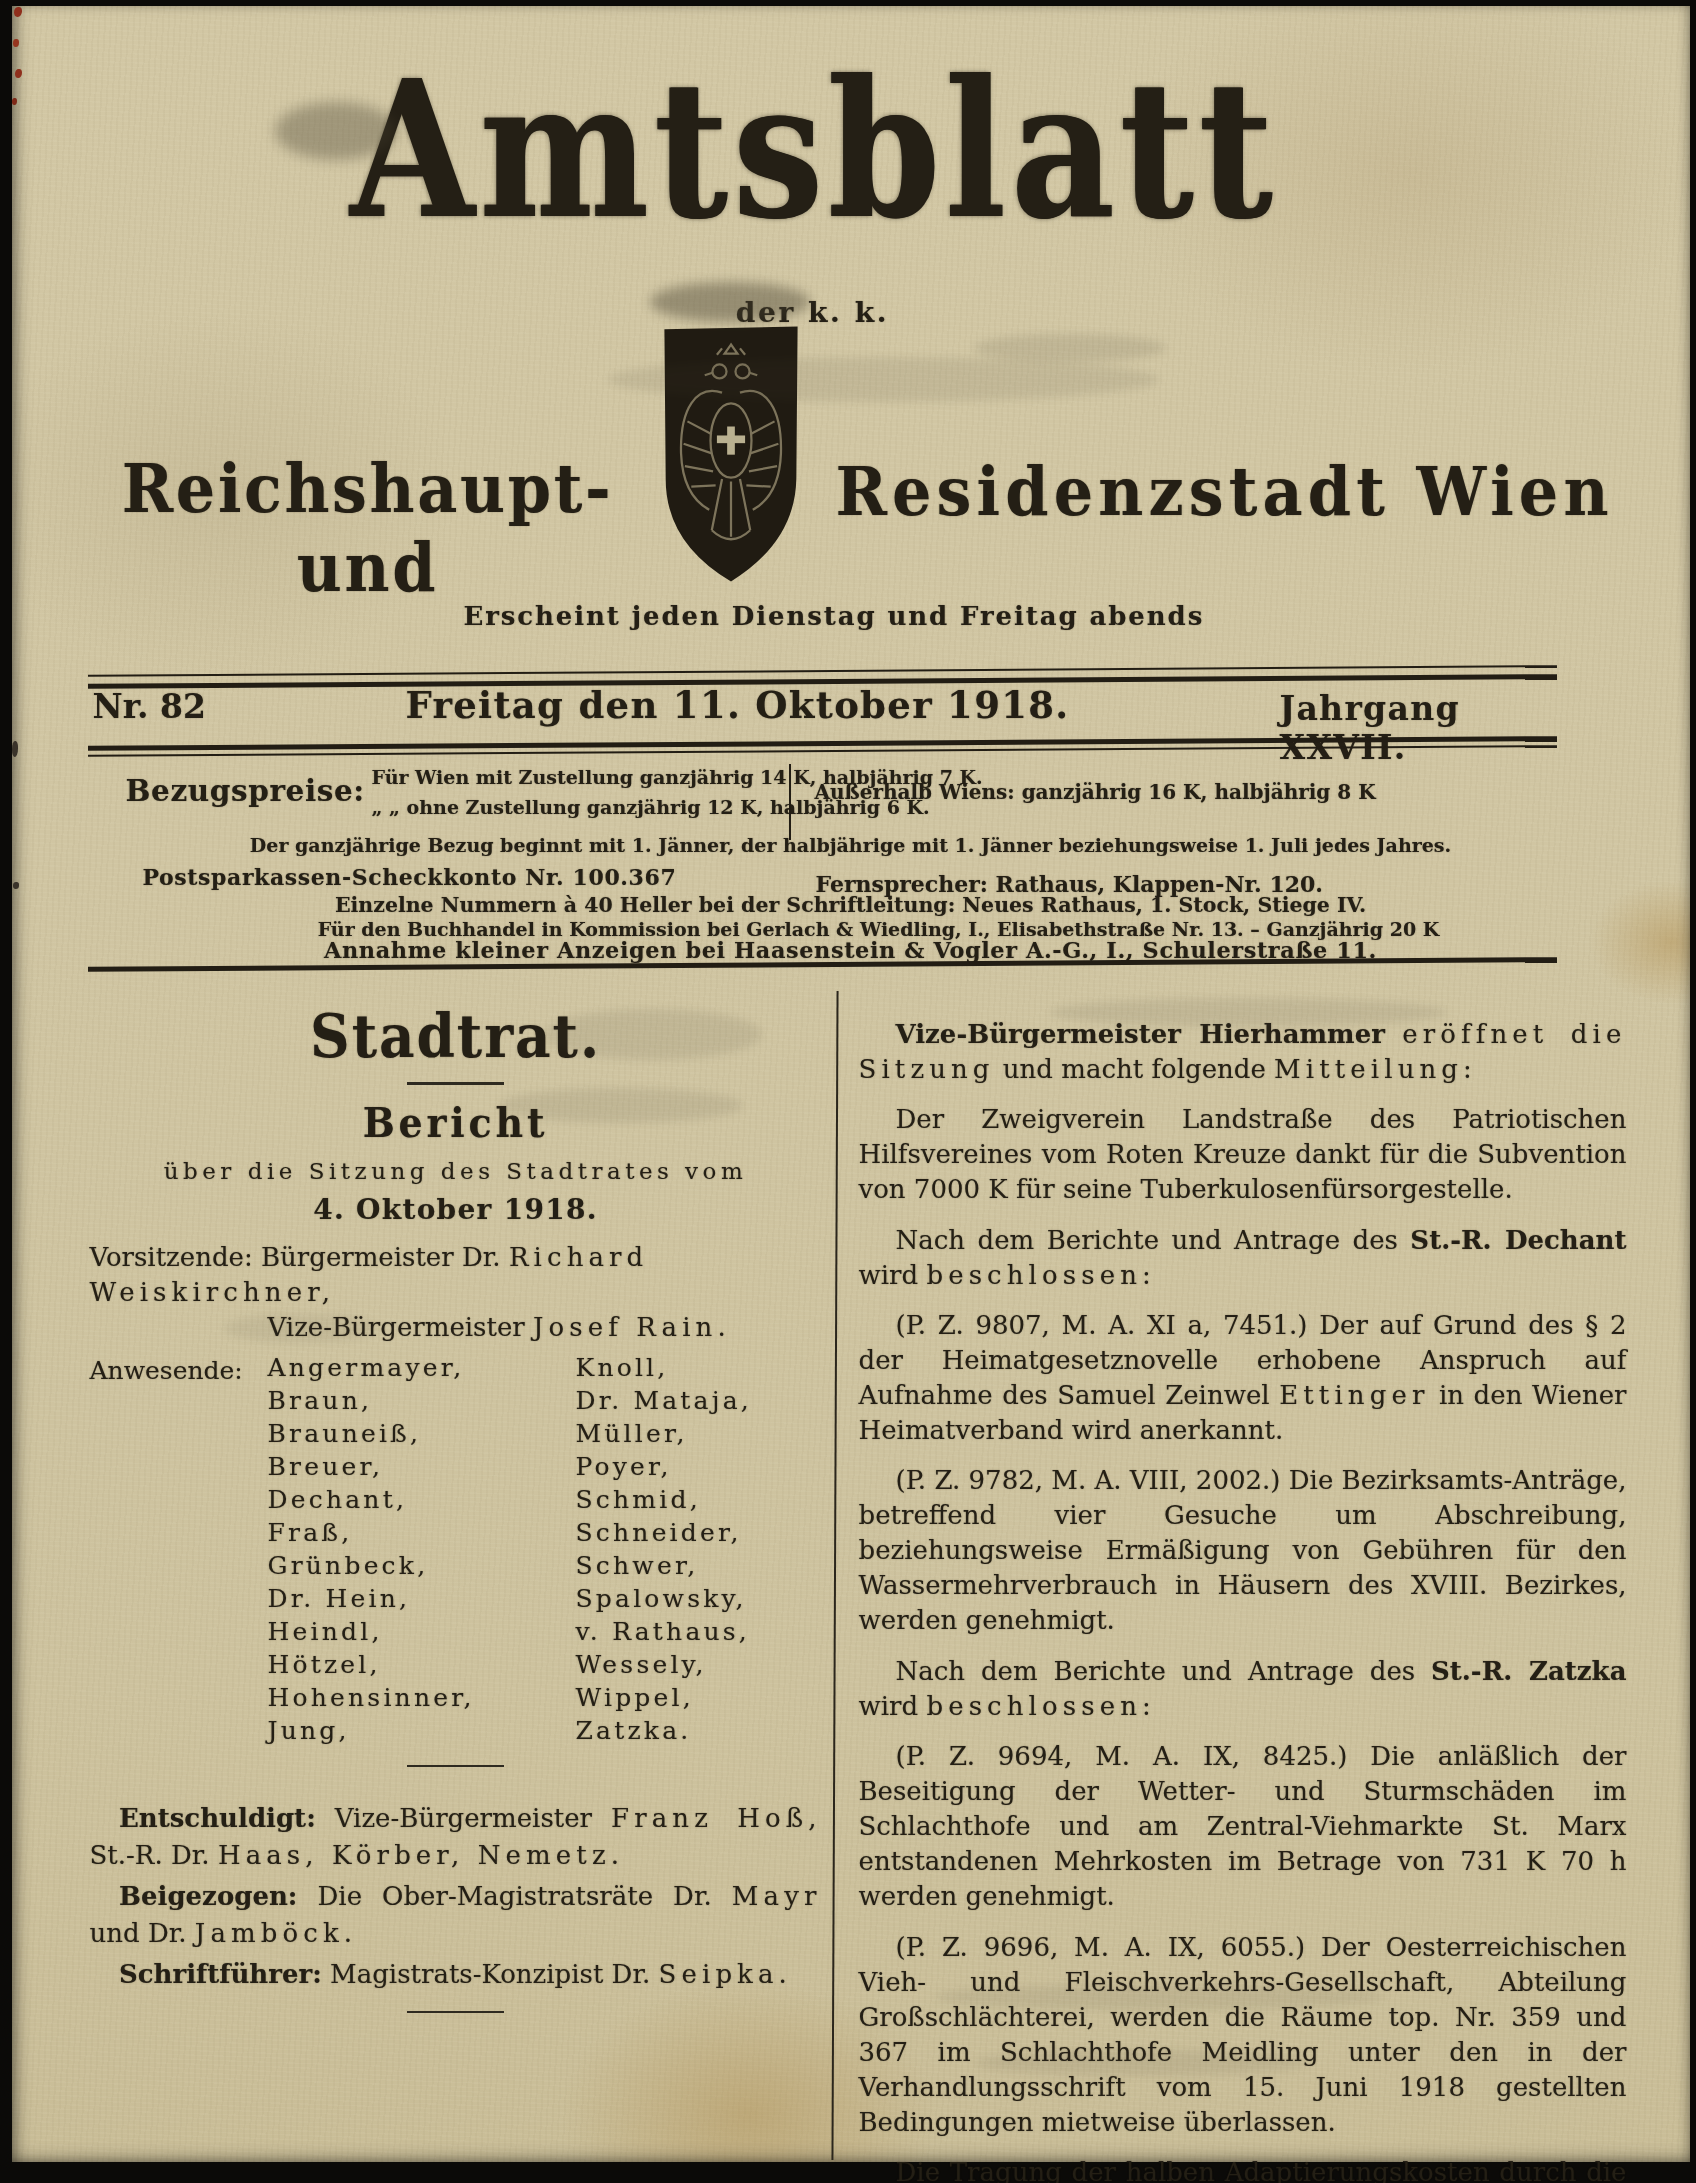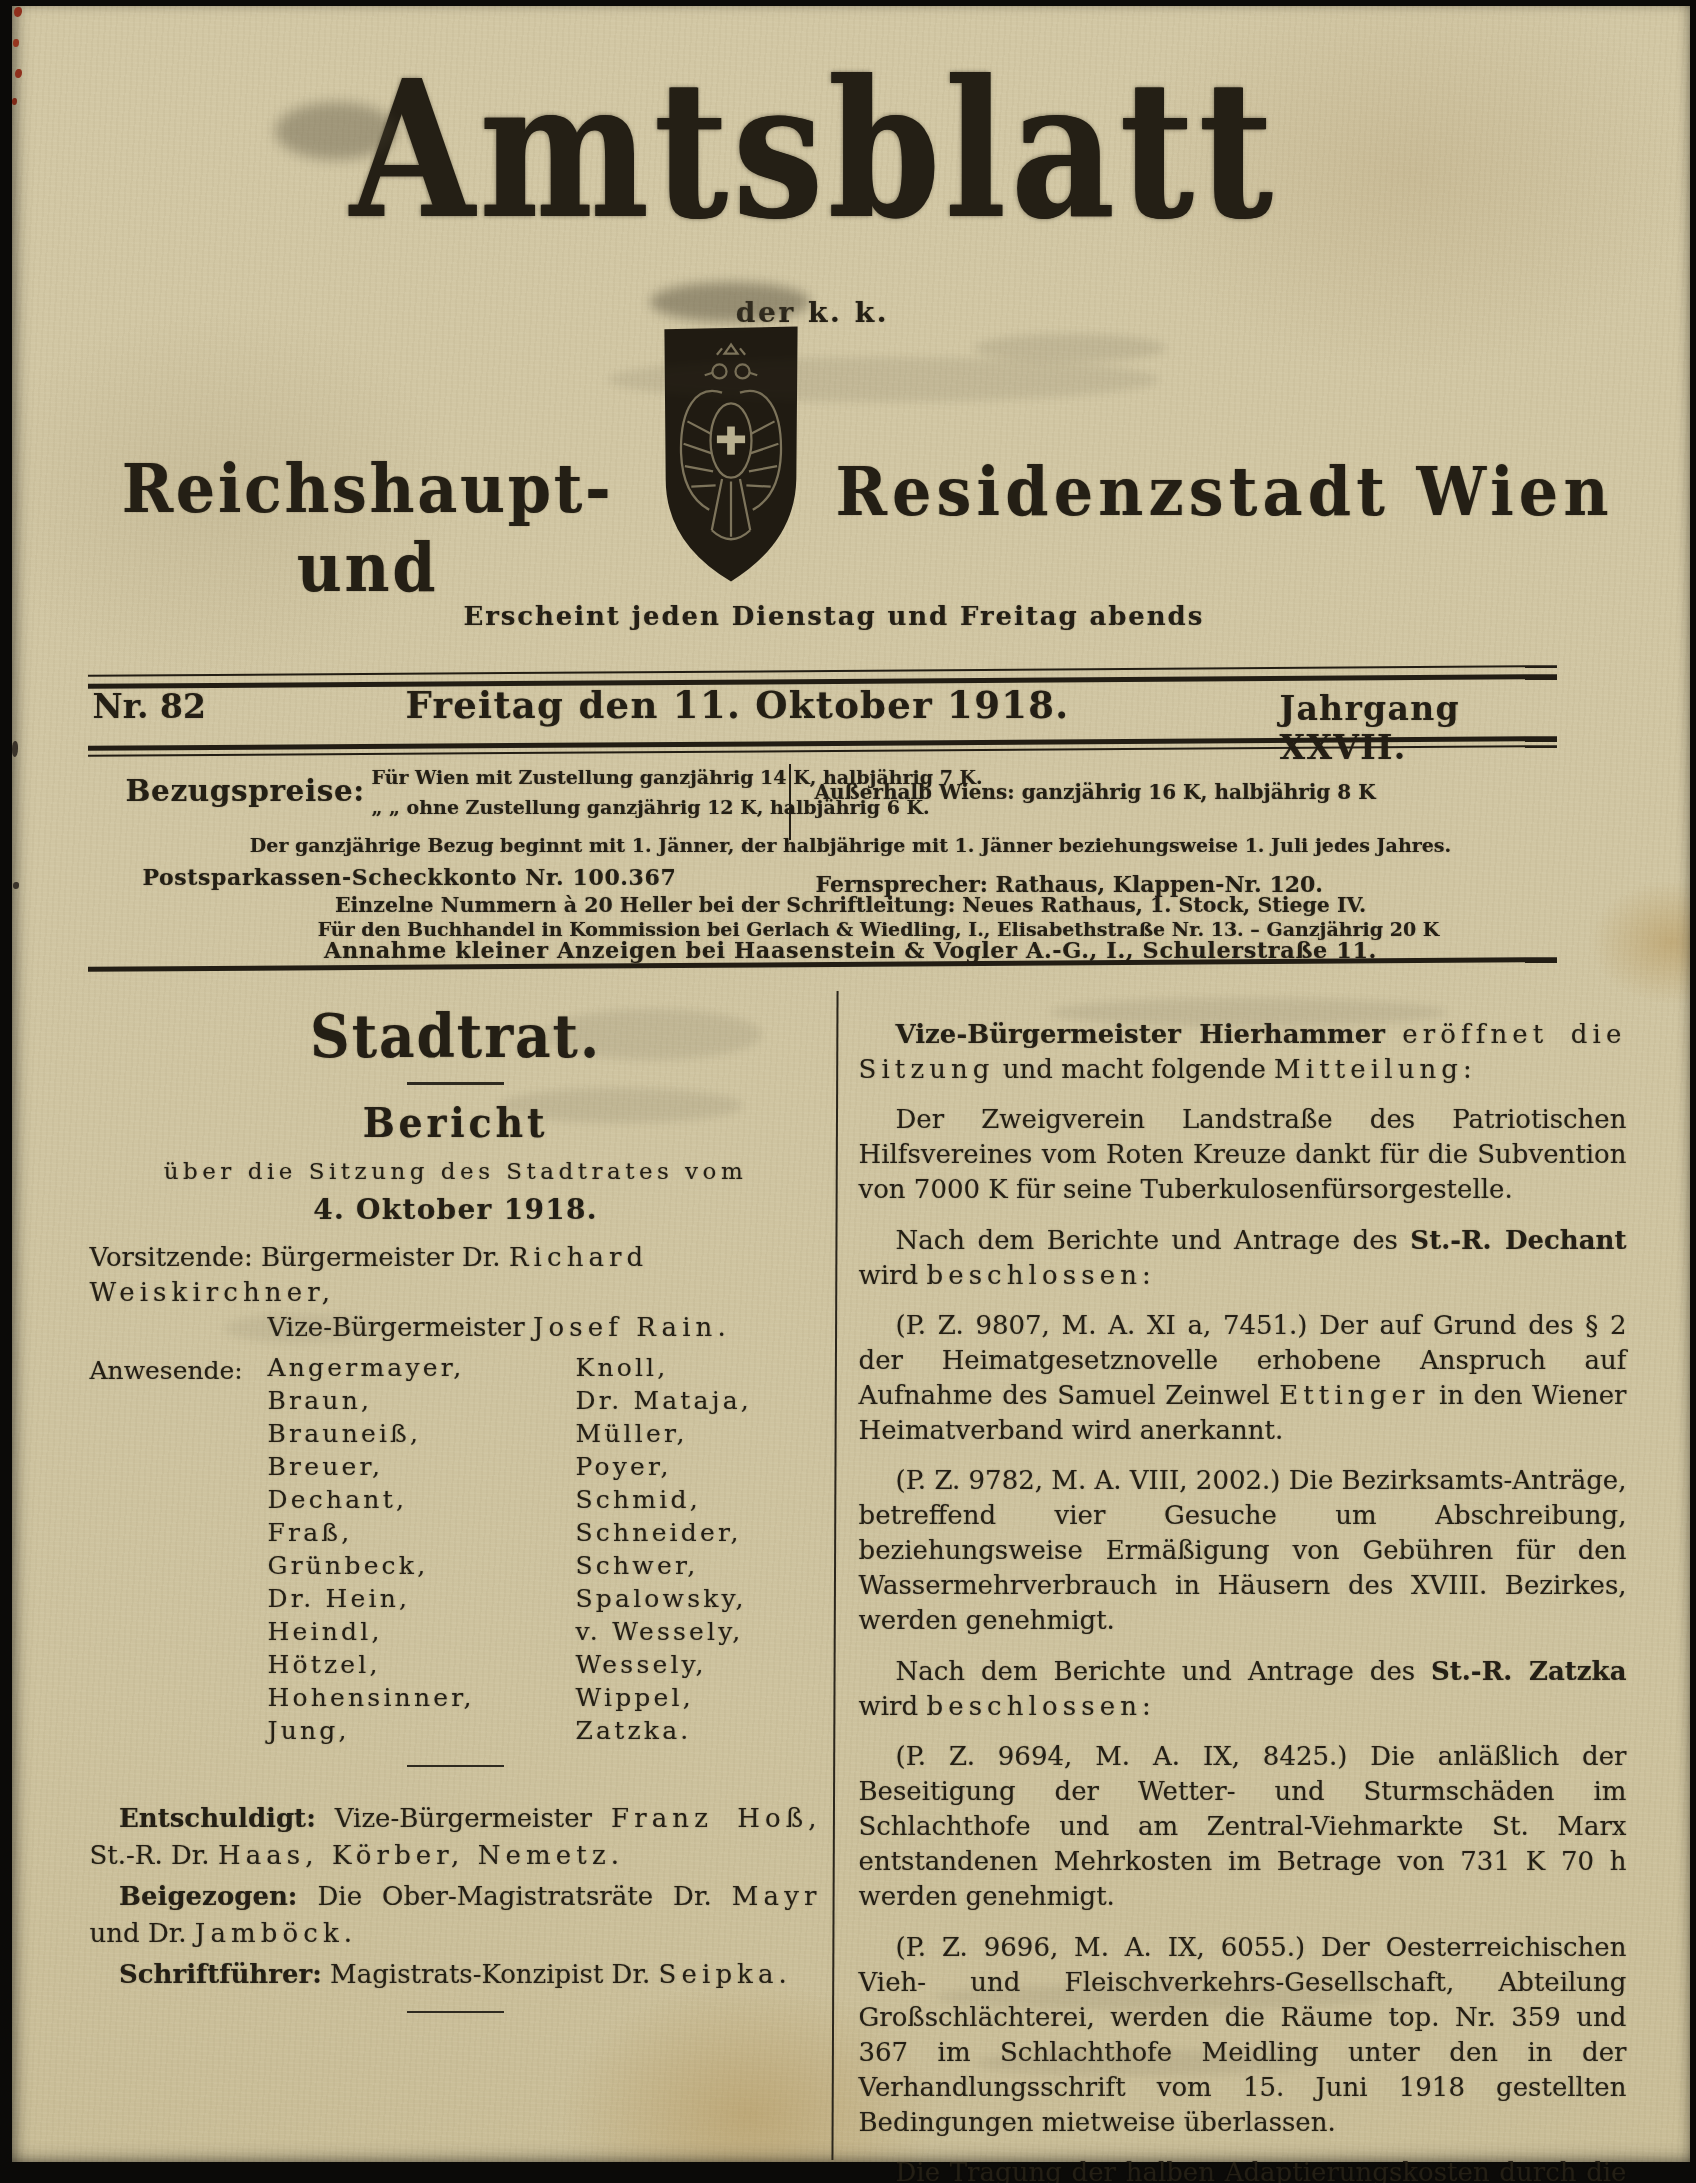--- a/index.html
+++ b/index.html
@@ -125,21 +125,21 @@
   <div class="rule tilt" style="left:76px;top:744px;width:1469px;height:1.9px;"></div>
 
   <div class="abs ink frak p-label">Bezugspreise:</div>
   <div class="abs ink p-w1">Für Wien mit Zustellung ganzjährig 14 K, halbjährig 7 K.</div>
   <div class="abs ink p-w2">„    „    ohne Zustellung ganzjährig 12 K, halbjährig 6 K.</div>
   <div class="abs p-bar"></div>
   <div class="abs ink p-aus">Außerhalb Wiens: ganzjährig 16 K, halbjährig 8 K</div>
   <div class="abs ctr ink p-bezug">Der ganzjährige Bezug beginnt mit 1. Jänner, der halbjährige mit 1. Jänner beziehungsweise 1. Juli jedes Jahres.</div>
   <div class="abs ink frak p-scheck">Postsparkassen-Scheckkonto Nr. 100.367</div>
   <div class="abs ink frak p-fern">Fernsprecher: Rathaus, Klappen-Nr. 120.</div>
-  <div class="abs ctr ink frak p-einz">Einzelne Nummern à 20 Heller bei der Schriftleitung: Neues Rathaus, 1. Stock, Stiege IV.</div>
+  <div class="abs ctr ink frak p-einz">Einzelne Nummern à 40 Heller bei der Schriftleitung: Neues Rathaus, 1. Stock, Stiege IV.</div>
   <div class="abs ctr ink p-buch">Für den Buchhandel in Kommission bei Gerlach &amp; Wiedling, I., Elisabethstraße Nr. 13. – Ganzjährig 20 K</div>
   <div class="abs ctr ink frak p-anz">Annahme kleiner Anzeigen bei Haasenstein &amp; Vogler A.-G., I., Schulerstraße 11.</div>
   <div class="rule tilt" style="left:76px;top:956px;width:1469px;height:5.1px;"></div>
 
   <div class="abs col-div"></div>
 
   <div class="abs lcol">
     <div class="ink frak lc-title">Stadtrat.</div>
     <div class="dash c d1"></div>
     <div class="ink frak lc-bericht">Bericht</div>
@@ -180,21 +180,21 @@
         <div class="name-row">
           <span class="nl">Grünbeck,</span>
           <span class="nr">Schwer,</span>
         </div>
         <div class="name-row">
           <span class="nl">Dr. Hein,</span>
           <span class="nr">Spalowsky,</span>
         </div>
         <div class="name-row">
           <span class="nl">Heindl,</span>
-          <span class="nr">v. Wessely,</span>
+          <span class="nr">v. Rathaus,</span>
         </div>
         <div class="name-row">
           <span class="nl">Hötzel,</span>
           <span class="nr">Wessely,</span>
         </div>
         <div class="name-row">
           <span class="nl">Hohensinner,</span>
           <span class="nr">Wippel,</span>
         </div>
         <div class="name-row">

